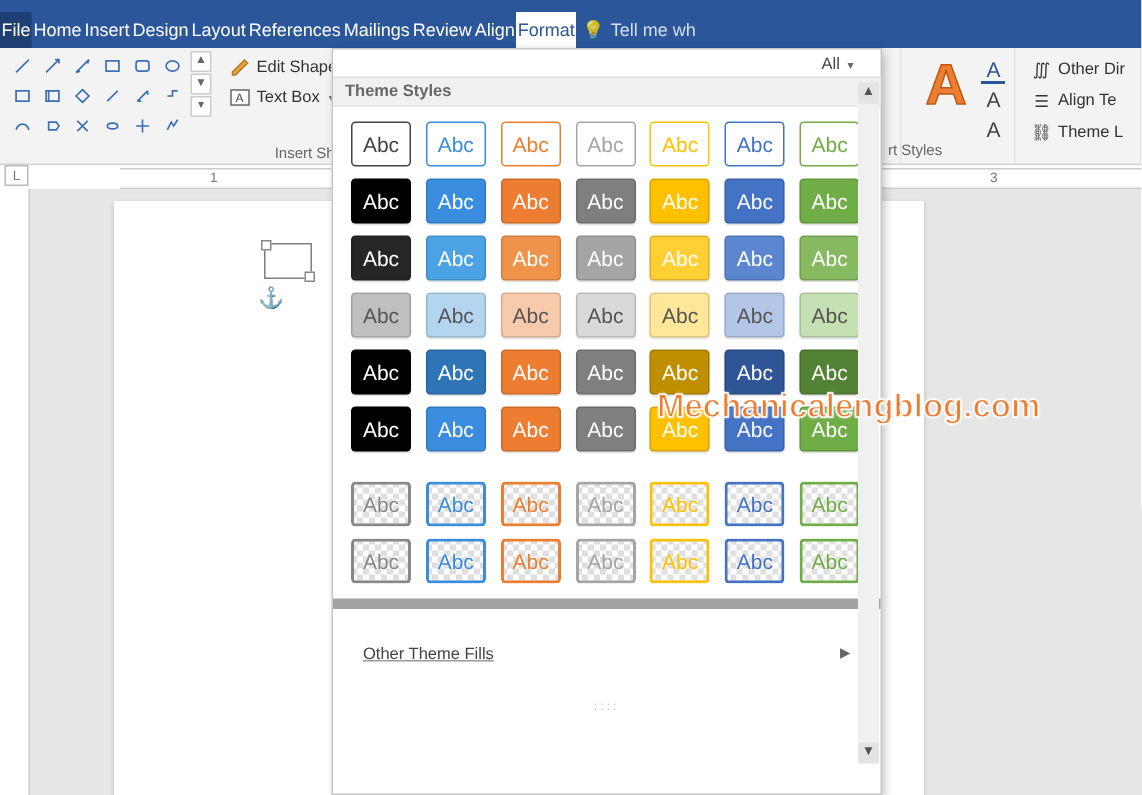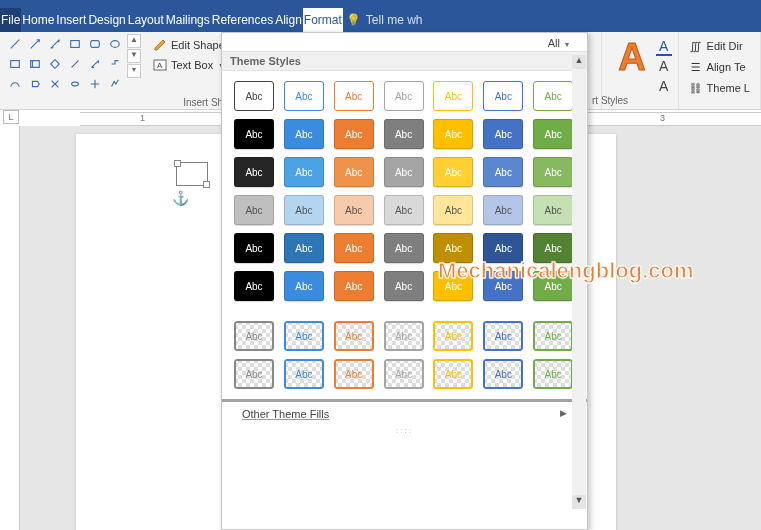--- a/index.html
+++ b/index.html
@@ -45,47 +45,48 @@
 .shape-box::before, .shape-box::after { content: ''; position: absolute; width: 5px; height: 5px; border: 1px solid #888; background: #fff; }
 .shape-box::before { left: -3px; top: -3px; }
 .shape-box::after { right: -3px; bottom: -3px; }
 .anchor { position: absolute; left: 96px; top: 56px; font-size: 14px; color: #2b579a; }
 
 
 .gallery { position: absolute; left: 221px; top: 32px; width: 367px; height: 498px; background: #fff; border: 1px solid #c6c6c6; box-shadow: 2px 2px 6px rgba(0,0,0,.25); z-index: 20; display: flex; flex-direction: column; }
 .gallery-top { display: flex; justify-content: flex-end; padding: 4px 18px 2px 8px; font-size: 11px; color: #444; }
 .gallery-section { font-size: 11px; font-weight: bold; color: #666; background: #f0f0f0; padding: 3px 8px; border-top: 1px solid #e2e2e2; border-bottom: 1px solid #e2e2e2; }
 .style-grid { display: grid; grid-template-columns: repeat(7, 1fr); gap: 8px; padding: 10px 12px; }
-.swatch { width: 40px; height: 30px; border-radius: 3px; display: flex; align-items: center; justify-content: center; font-size: 10px; box-shadow: inset 0 0 0 1px rgba(0,0,0,.15), 0 1px 1px rgba(0,0,0,.15); cursor: pointer; }
+.swatch { width: 40px; height: 30px; border-radius: 3px; display: flex; align-items: center; justify-content: center; font-size: 14px; box-shadow: inset 0 0 0 1px rgba(0,0,0,.15), 0 1px 1px rgba(0,0,0,.15); cursor: pointer; }
 .swatch.outline { background: #fff; box-shadow: none; }
 .swatch.checker { background-image: linear-gradient(45deg,#ddd 25%,transparent 25%),linear-gradient(-45deg,#ddd 25%,transparent 25%),linear-gradient(45deg,transparent 75%,#ddd 75%),linear-gradient(-45deg,transparent 75%,#ddd 75%); background-size: 8px 8px; background-position: 0 0,0 4px,4px -4px,-4px 0; }
 .gallery-scroll { position: absolute; right: 1px; top: 22px; bottom: 20px; width: 14px; background: #f0f0f0; }
 .gallery-scroll .sb-btn { height: 14px; text-align: center; font-size: 9px; color: #555; background: #e4e4e4; }
 .gallery-scroll .sb-btn.bot { position: absolute; bottom: 0; left: 0; right: 0; }
-.gallery-footer { padding: 6px 20px; font-size: 11px; color: #444; border-top: 3px solid #a3a3a3; display: flex; justify-content: space-between; align-items: flex-start; }
+.gallery-footer { padding: 24px 20px; font-size: 11px; color: #444; border-top: 7px solid #a3a3a3; display: flex; justify-content: space-between; align-items: flex-start; }
 .gallery-footer .menu-caret { font-size: 9px; color: #666; }
 .grip { height: 8px; text-align: center; color: #bbb; font-size: 8px; letter-spacing: 2px; }
 
 .watermark { position: absolute; z-index: 30; left: 438px; top: 258px; font-size: 22px; font-weight: bold; color: #ed7d31; -webkit-text-stroke: 1px #fff; text-shadow: 0 0 2px #fff, 0 0 2px #fff; white-space: nowrap; }
 
 .rt-styles-hidden { position: absolute; left: 592px; top: 95px; font-size: 10px; color: #666; }
 </style>
 </head>
 <body>
 
 <div class="titlebar"></div>
 
 <div class="tabs" id="tabs-row">
     <div class="tab file">File</div>
     <div class="tab">Home</div>
     <div class="tab">Insert</div>
     <div class="tab">Design</div>
     <div class="tab">Layout</div>
+    <div class="tab">References</div>
     <div class="tab">Mailings</div>
-    <div class="tab">References</div>
+    <div class="tab">Review</div>
     <div class="tab">Align</div>
     <div class="tab active">Format</div>
     <div class="tell">
       <span>💡</span>
       <span>Tell me wh</span>
     </div>
   </div>
 
 <div class="ribbon">
   <div class="group" style="display:flex">
@@ -220,21 +221,21 @@
       <div style="color:#2b579a;border-bottom-color:#2b579a">A</div>
       <div>A</div>
       <div>A</div>
     </div>
   </div>
 
   <div class="group">
     <div class="text-tools">
       <div class="rib-btn">
         <span class="ico">∭</span>
-        <span>Edit Dir</span>
+        <span>Other Dir</span>
       </div>
       <div class="rib-btn">
         <span class="ico">☰</span>
         <span>Align Te</span>
       </div>
       <div class="rib-btn">
         <span class="ico">⛓</span>
         <span>Theme L</span>
       </div>
     </div>

